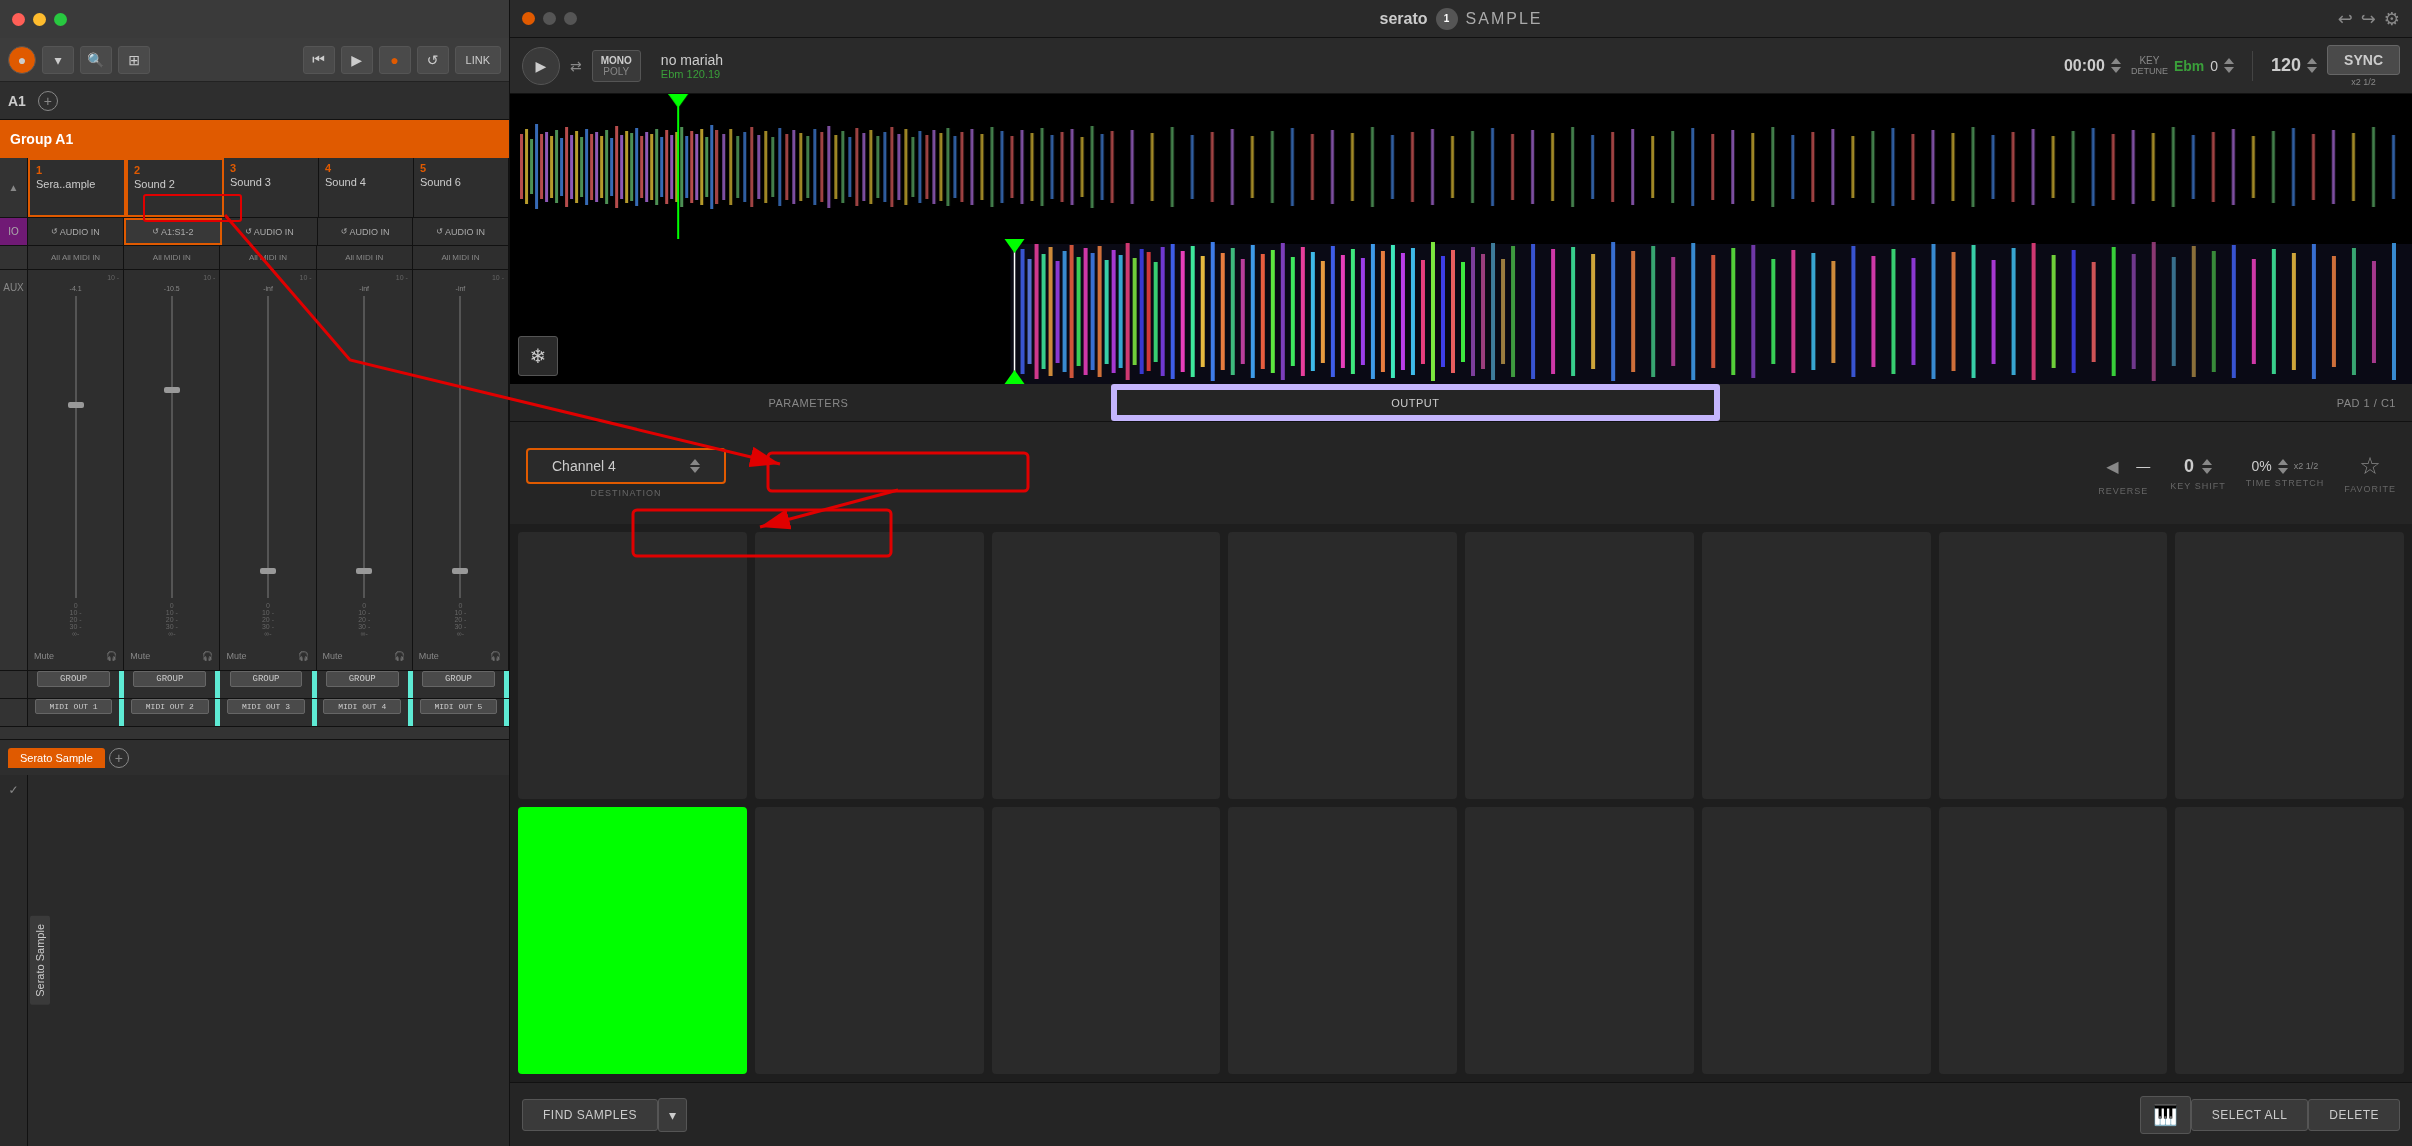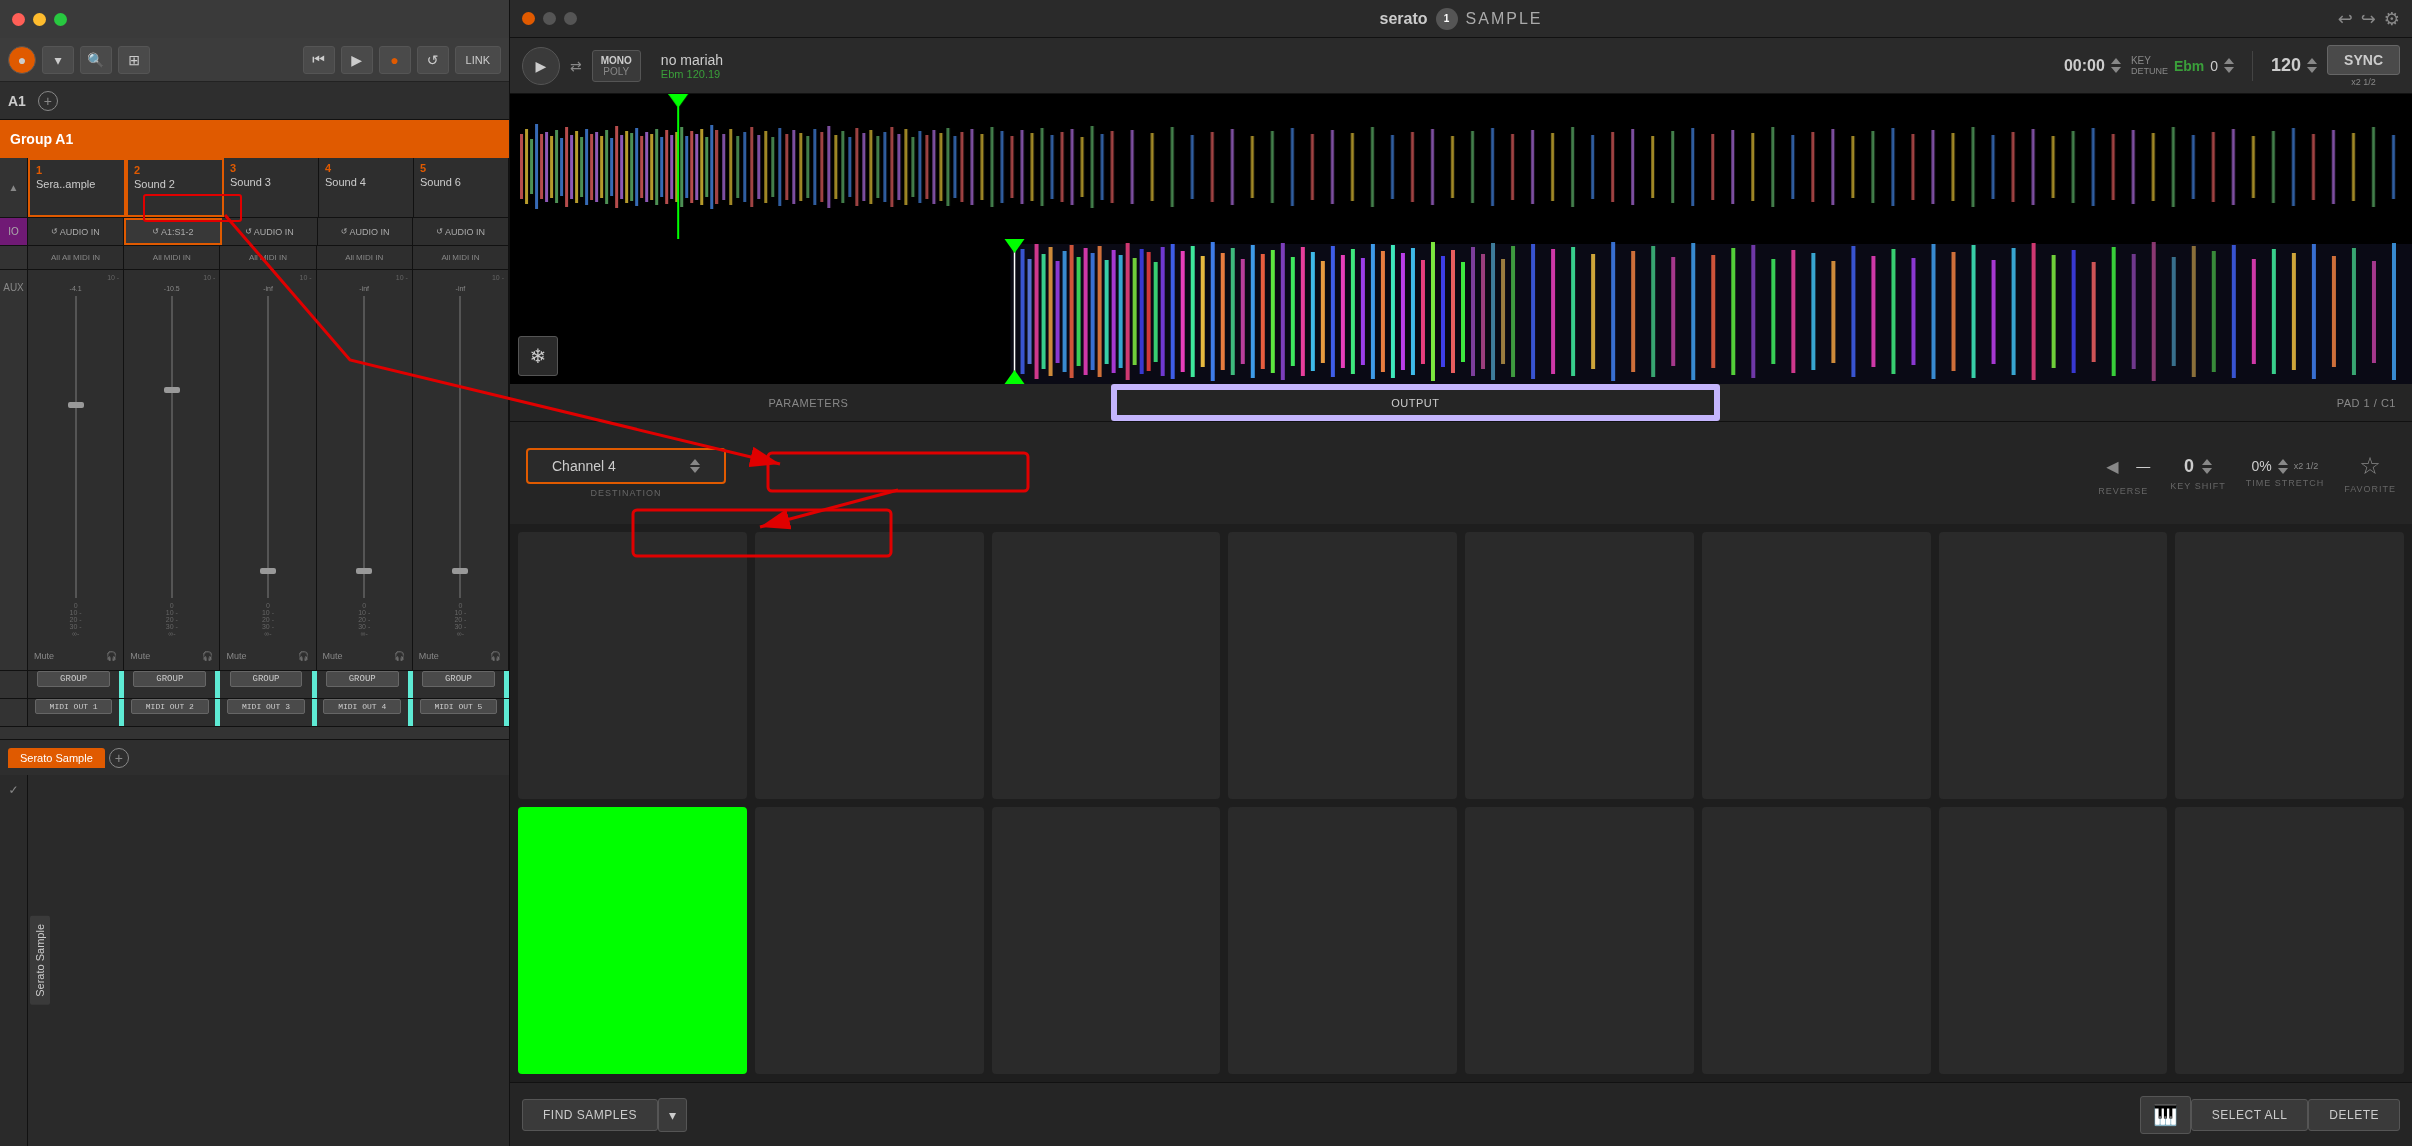--- a/index.html
+++ b/index.html
@@ -1010,21 +1010,21 @@
       </div>
     </div>
     <div style="display:flex;align-items:center;gap:6px;">
       <span class="time-display">00:00</span>
       <div style="display:flex;flex-direction:column;gap:3px;">
         <div class="arrow-up"></div>
         <div class="arrow-down"></div>
       </div>
     </div>
     <div class="key-section">
-      <div style="display:flex;flex-direction:column;">
+      <div style="display:flex;flex-direction:column;align-items:center;">
         <span class="key-label">KEY</span>
         <span class="key-detune">DETUNE</span>
       </div>
       <span class="key-value">Ebm</span>
       <span style="color:#ccc;font-size:14px;">0</span>
       <div style="display:flex;flex-direction:column;gap:3px;">
         <div class="arrow-up"></div>
         <div class="arrow-down"></div>
       </div>
     </div>

